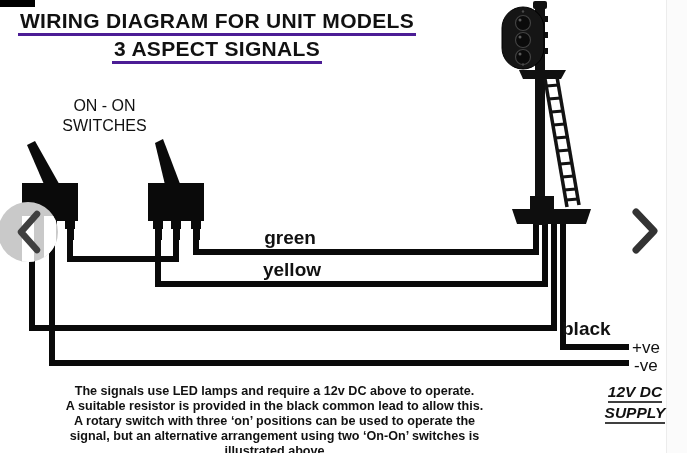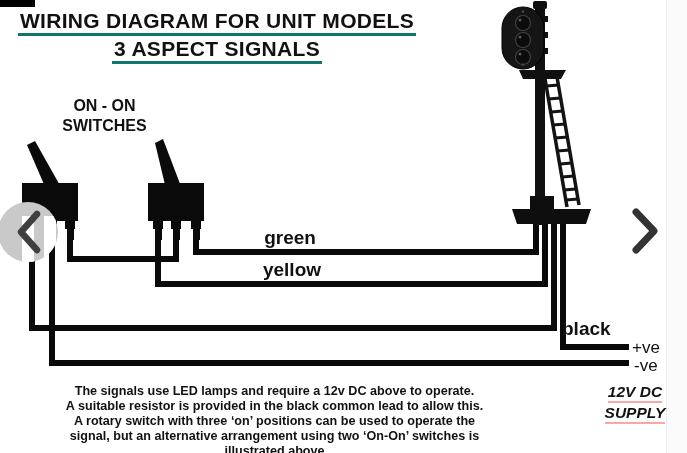--- a/index.html
+++ b/index.html
@@ -4,27 +4,27 @@
 <style>
   html,body{margin:0;padding:0;background:#ffffff;}
   .canvas{
     position:relative;width:687px;height:453px;background:#ffffff;
     overflow:hidden;font-family:"Liberation Sans",sans-serif;color:#111;
   }
   .abs{position:absolute;}
   .corner-bar{left:0;top:0;width:35px;height:7px;background:#000;}
   .right-band{left:666px;top:0;width:21px;height:453px;background:#fbfbfb;border-left:1px solid #ececec;}
   .title-block{left:0;top:9px;width:434px;text-align:center;font-weight:bold;font-size:21px;letter-spacing:.3px;line-height:23px;}
-  .title-block .u{display:inline-block;border-bottom:3px solid #0f766e;padding:0 2px 1px 2px;}
+  .title-block .u{display:inline-block;border-bottom:3px solid #4c1d95;padding:0 2px 1px 2px;}
   .title-line{display:block;margin-bottom:1px;}
-  .sw-label{left:42px;top:96px;width:125px;text-align:center;font-weight:bold;font-size:16px;line-height:20px;}
+  .sw-label{left:42px;top:96px;width:125px;text-align:center;font-weight:normal;font-size:16px;line-height:20px;}
   .wire-label{font-weight:bold;font-size:19px;text-align:center;}
   .term-label{font-weight:normal;font-size:17px;}
   .supply-block{left:596px;top:382px;width:78px;text-align:center;font-weight:bold;font-style:italic;font-size:15.5px;line-height:19px;}
-  .supply-block .u{display:inline-block;border-bottom:2px solid #fca5a5;padding-bottom:0px;}
+  .supply-block .u{display:inline-block;border-bottom:2px solid #404040;padding-bottom:0px;}
   .notes{left:12px;top:384px;width:525px;text-align:center;font-weight:bold;font-size:12.6px;line-height:15px;}
   svg{display:block;}
   .diagram-svg{position:absolute;left:0;top:0;}
 </style>
 </head>
 <body>
 
 <div class="canvas">
 
   <svg class="diagram-svg" width="687" height="453" viewBox="0 0 687 453">

